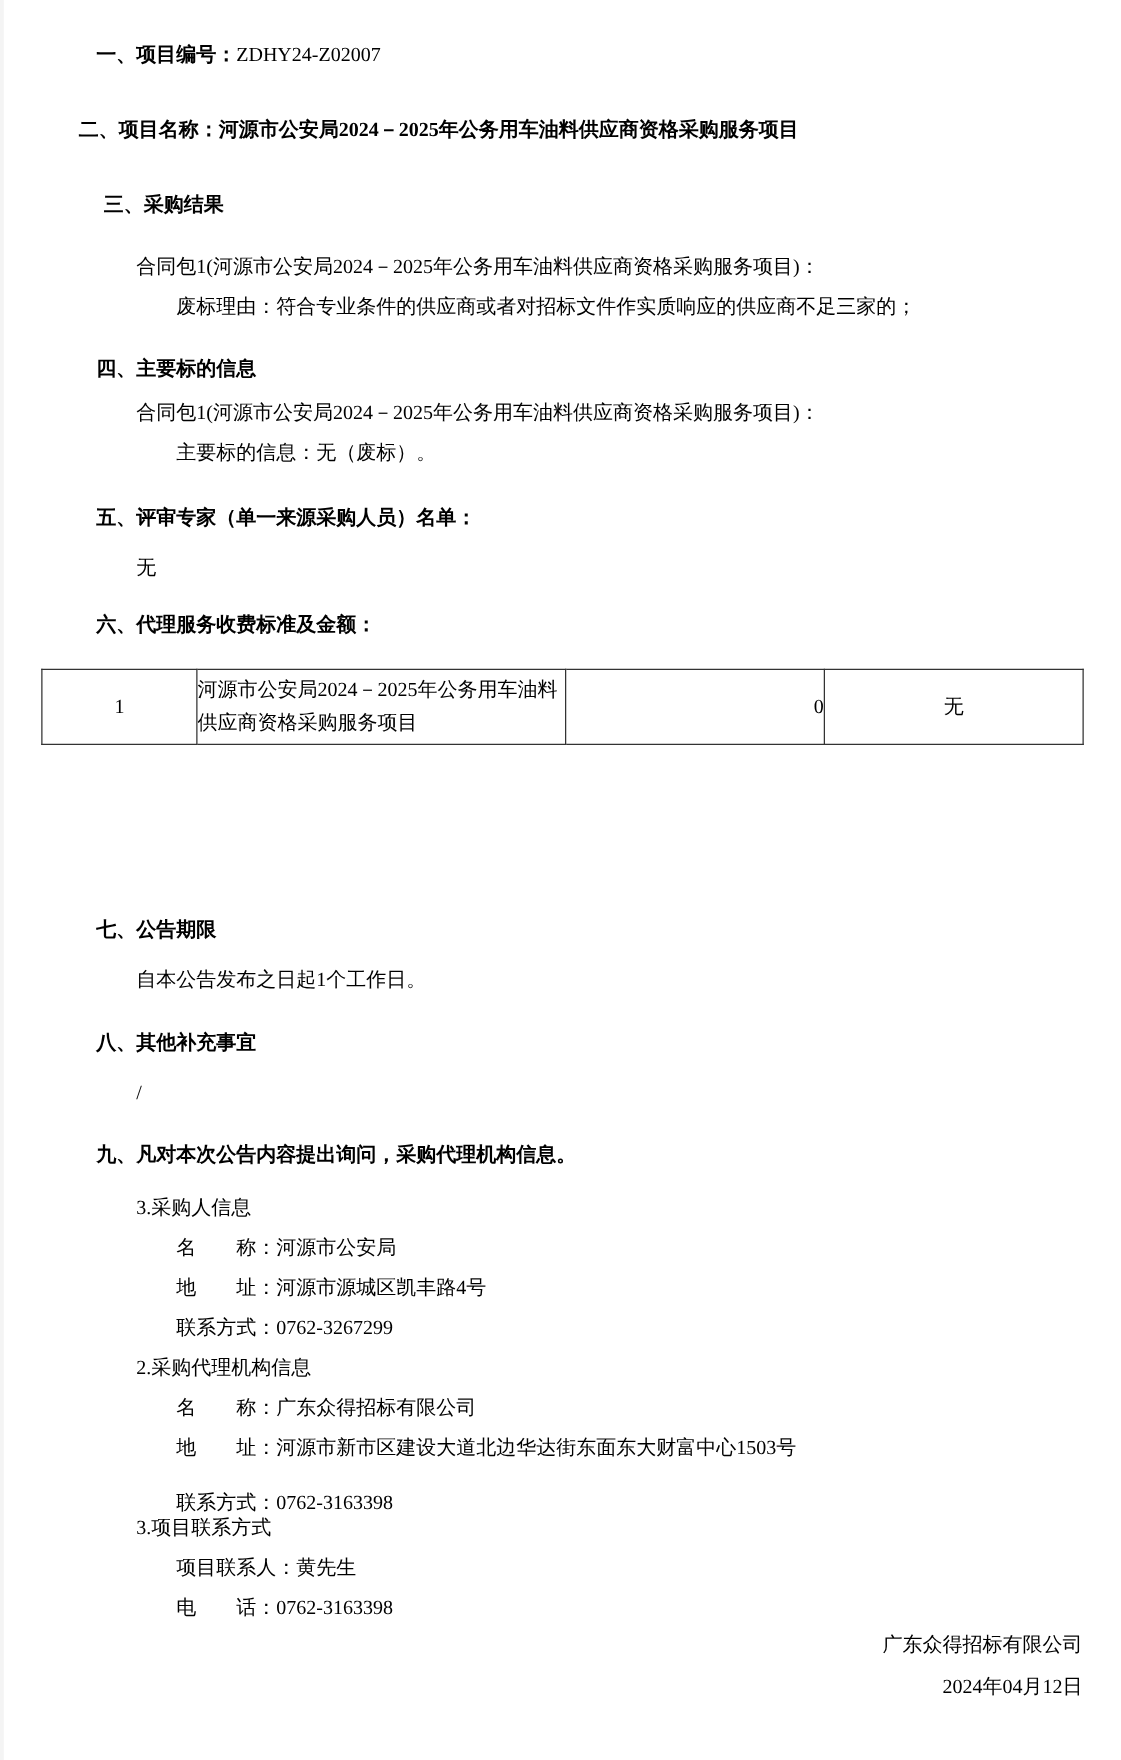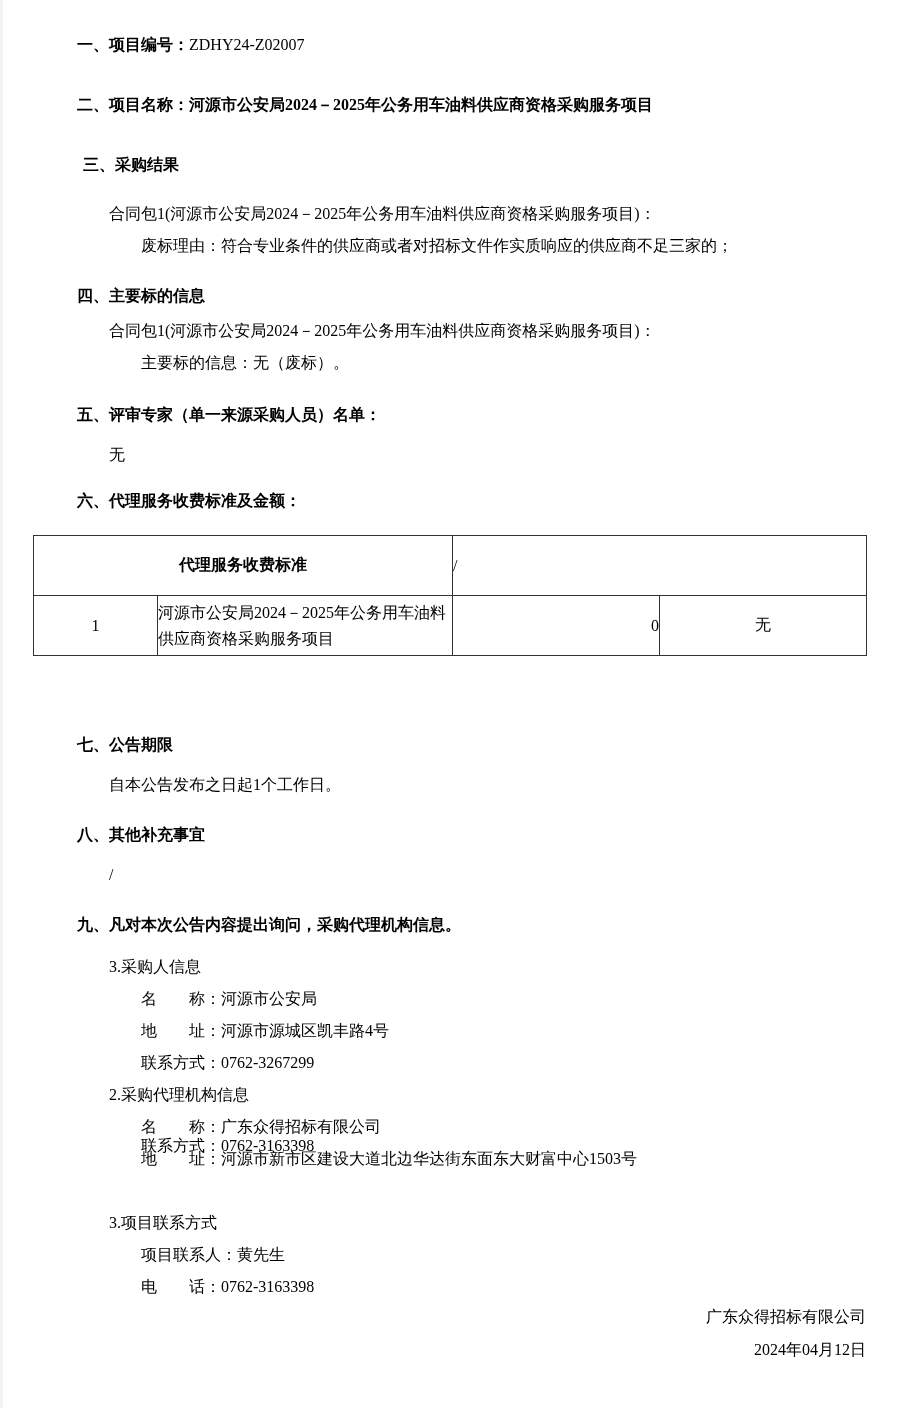--- a/index.html
+++ b/index.html
@@ -56,21 +56,21 @@
 </style>
 </head>
 <body>
 
 <div class="gutter"></div>
 
 <div class="line" style="left:33px; top:36px;">
   <span class="b">一、项目编号：</span><span>ZDHY24-Z02007</span>
 </div>
 
-<div class="line" style="left:33px; top:96px;">
+<div class="line" style="left:19px; top:96px;">
   <span class="b">二、项目名称：</span><span class="b">河源市公安局2024－2025年公务用车油料供应商资格采购服务项目</span>
 </div>
 
 <div class="line b" style="left:39px; top:156px;">三、采购结果</div>
 <div class="line" style="left:65px; top:205px;">合同包1(河源市公安局2024－2025年公务用车油料供应商资格采购服务项目)：</div>
 <div class="line" style="left:97px; top:237px;">废标理由：符合专业条件的供应商或者对招标文件作实质响应的供应商不足三家的；</div>
 
 <div class="line b" style="left:33px; top:287px;">四、主要标的信息</div>
 <div class="line" style="left:65px; top:322px;">合同包1(河源市公安局2024－2025年公务用车油料供应商资格采购服务项目)：</div>
 <div class="line" style="left:97px; top:354px;">主要标的信息：无（废标）。</div>
@@ -81,24 +81,20 @@
 <div class="line b" style="left:33px; top:492px;">六、代理服务收费标准及金额：</div>
 
 <table class="fee-table">
   <colgroup>
     <col style="width:124px">
     <col style="width:295px">
     <col style="width:207px">
     <col style="width:207px">
   </colgroup>
   <tbody>
-      <tr style="height:60px">
-    <td colspan="2" class="c hb">代理服务收费标准</td>
-    <td colspan="2" class="slash-cell">/</td>
-  </tr>
   <tr style="height:60px">
     <td class="c">1</td>
     <td class="name-cell">河源市公安局2024－2025年公务用车油料供应商资格采购服务项目</td>
     <td class="amount-cell">0</td>
     <td class="c">无</td>
   </tr>
 </tbody>
   </table>
 
 <div class="line b" style="left:33px; top:736px;">七、公告期限</div>
@@ -120,21 +116,21 @@
   <span>联系方式：</span><span>0762-3267299</span>
 </div>
 
 <div class="line" style="left:65px; top:1086px;text-align:right;">2.采购代理机构信息</div>
 <div class="line" style="left:97px; top:1118px;">
   <span>名　　称：</span><span>广东众得招标有限公司</span>
 </div>
 <div class="line" style="left:97px; top:1150px;">
   <span>地　　址：</span><span>河源市新市区建设大道北边华达街东面东大财富中心1503号</span>
 </div>
-<div class="line" style="left:97px; top:1137px;text-align:center;">
+<div class="line" style="left:97px; top:1194px;text-align:center;">
   <span>联系方式：</span><span>0762-3163398</span>
 </div>
 
 <div class="line" style="left:65px; top:1214px;">3.项目联系方式</div>
 <div class="line" style="left:97px; top:1246px;">
   <span>项目联系人：</span><span>黄先生</span>
 </div>
 <div class="line" style="left:97px; top:1278px;">
   <span>电　　话：</span><span>0762-3163398</span>
 </div>

